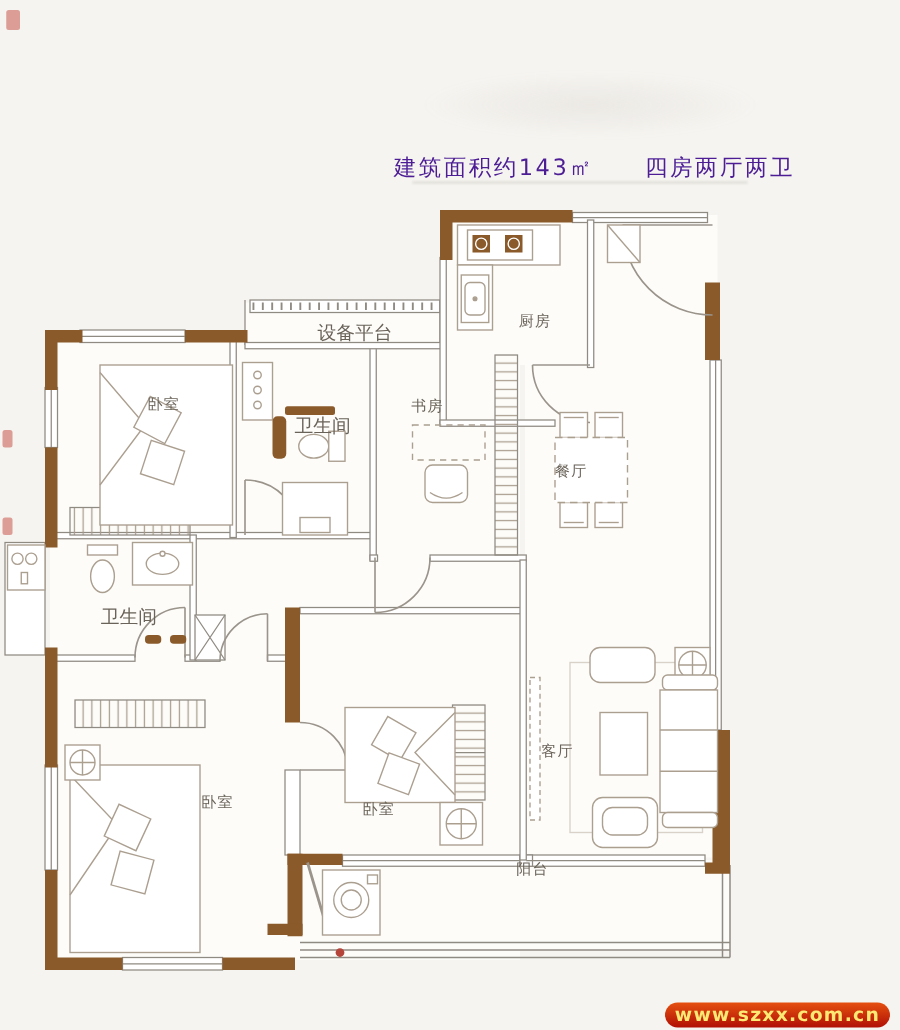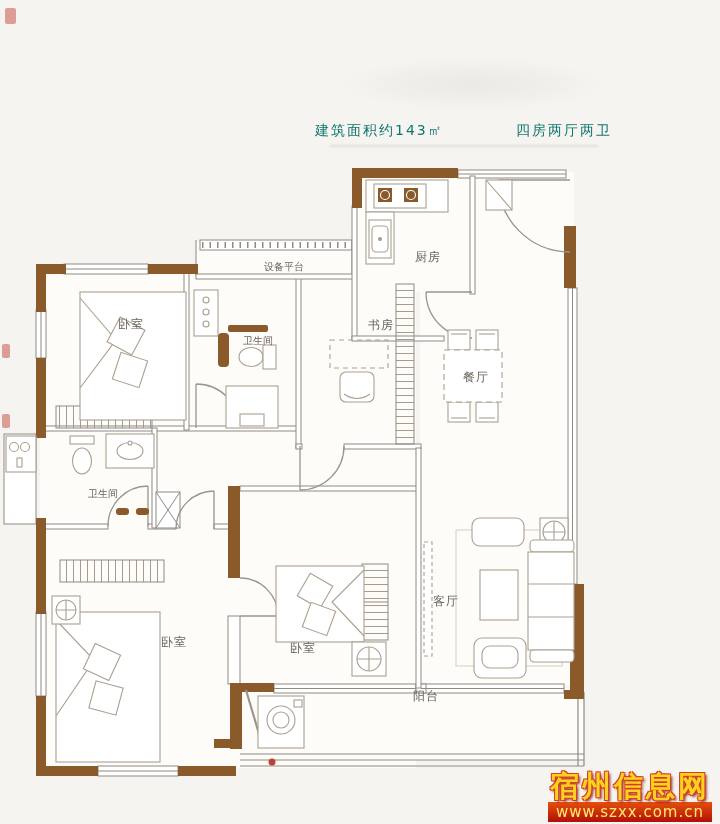--- a/index.html
+++ b/index.html
@@ -2,33 +2,33 @@
 <html><head>
 <meta charset="utf-8">
 <style>
   html,body{margin:0;padding:0}
   body{width:720px;height:824px;background:#f6f4f0;position:relative;overflow:hidden;
        font-family:"DejaVu Sans",sans-serif}
   .stage{position:absolute;inset:0}
   svg{position:absolute;left:0;top:0}
   .room-label{position:absolute;transform:translate(-50%,-50%);font-size:12px;color:#6a6359;
       letter-spacing:1px;white-space:nowrap}
-  .room-label.small{font-size:10px;letter-spacing:0}
+  .room-label.small{font-size:15px;letter-spacing:0}
   .ghost-title{position:absolute;left:338px;top:58px;width:268px;height:52px;
       background:radial-gradient(closest-side,rgba(170,166,158,0.14),rgba(170,166,158,0));
       filter:blur(3px)}
-  .faint-line{position:absolute;top:122px;font-size:14px;color:#0f766e;letter-spacing:2px;white-space:nowrap}
+  .faint-line{position:absolute;top:122px;font-size:18px;color:#4c1d95;letter-spacing:2px;white-space:nowrap}
   .faint-rule{position:absolute;left:330px;top:145px;width:268px;height:2px;
       background:rgba(150,145,138,0.22);filter:blur(1px)}
   .edge-mark{position:absolute;background:rgba(186,52,38,0.45);border-radius:2px;filter:blur(.5px)}
   .wm{position:absolute;right:8px;bottom:2px;text-align:center}
   .wm-name{font-size:29px;font-weight:bold;color:#ffd21e;letter-spacing:3px;line-height:1.05;
       text-shadow:-1px -1px 0 #d2402a,1px -1px 0 #d2402a,-1px 1px 0 #d2402a,1px 1px 0 #d2402a,2px 2px 3px #8a1d10}
   .wm-url{margin-top:1px;background:linear-gradient(180deg,#e5500f,#b01005);color:#ffe873;
-      font-weight:normal;font-size:15px;letter-spacing:1px;padding:1px 8px;border-radius:0}
+      font-weight:bold;font-size:15px;letter-spacing:1px;padding:1px 8px;border-radius:10px}
 </style>
 </head>
 <body>
 
 <div class="stage">
 
   <div class="ghost-title"></div>
   <div class="faint-line" style="left:315px">建筑面积约143㎡</div>
   <div class="faint-line" style="left:516px">四房两厅两卫</div>
   <div class="faint-rule"></div>
@@ -275,27 +275,26 @@
         <circle cx="281" cy="720" r="8" fill="none"></circle>
         <rect x="294" y="700" width="8" height="7"></rect>
         <circle cx="272" cy="762" r="3.5" fill="#b5443a" stroke="none"></circle>
       </g>
     </g>
   </svg>
 
   <div class="room-label" style="left:131px;top:324px">卧室</div>
   <div class="room-label small" style="left:284px;top:267px">设备平台</div>
   <div class="room-label small" style="left:258px;top:341px">卫生间</div>
-  <div class="room-label" style="left:381px;top:325px">书房</div>
+  <div class="room-label" style="left:342px;top:325px">书房</div>
   <div class="room-label" style="left:428px;top:257px">厨房</div>
-  <div class="room-label" style="left:476px;top:377px">餐厅</div>
+  <div class="room-label" style="left:457px;top:377px">餐厅</div>
   <div class="room-label small" style="left:103px;top:494px">卫生间</div>
   <div class="room-label" style="left:174px;top:642px">卧室</div>
   <div class="room-label" style="left:303px;top:648px">卧室</div>
   <div class="room-label" style="left:446px;top:601px">客厅</div>
   <div class="room-label" style="left:426px;top:696px">阳台</div>
 
   <div class="wm">
-    <div class="wm-name">宿州信息网</div>
     <div class="wm-url">www.szxx.com.cn</div>
   </div>
 
 </div>
 
 </body></html>

